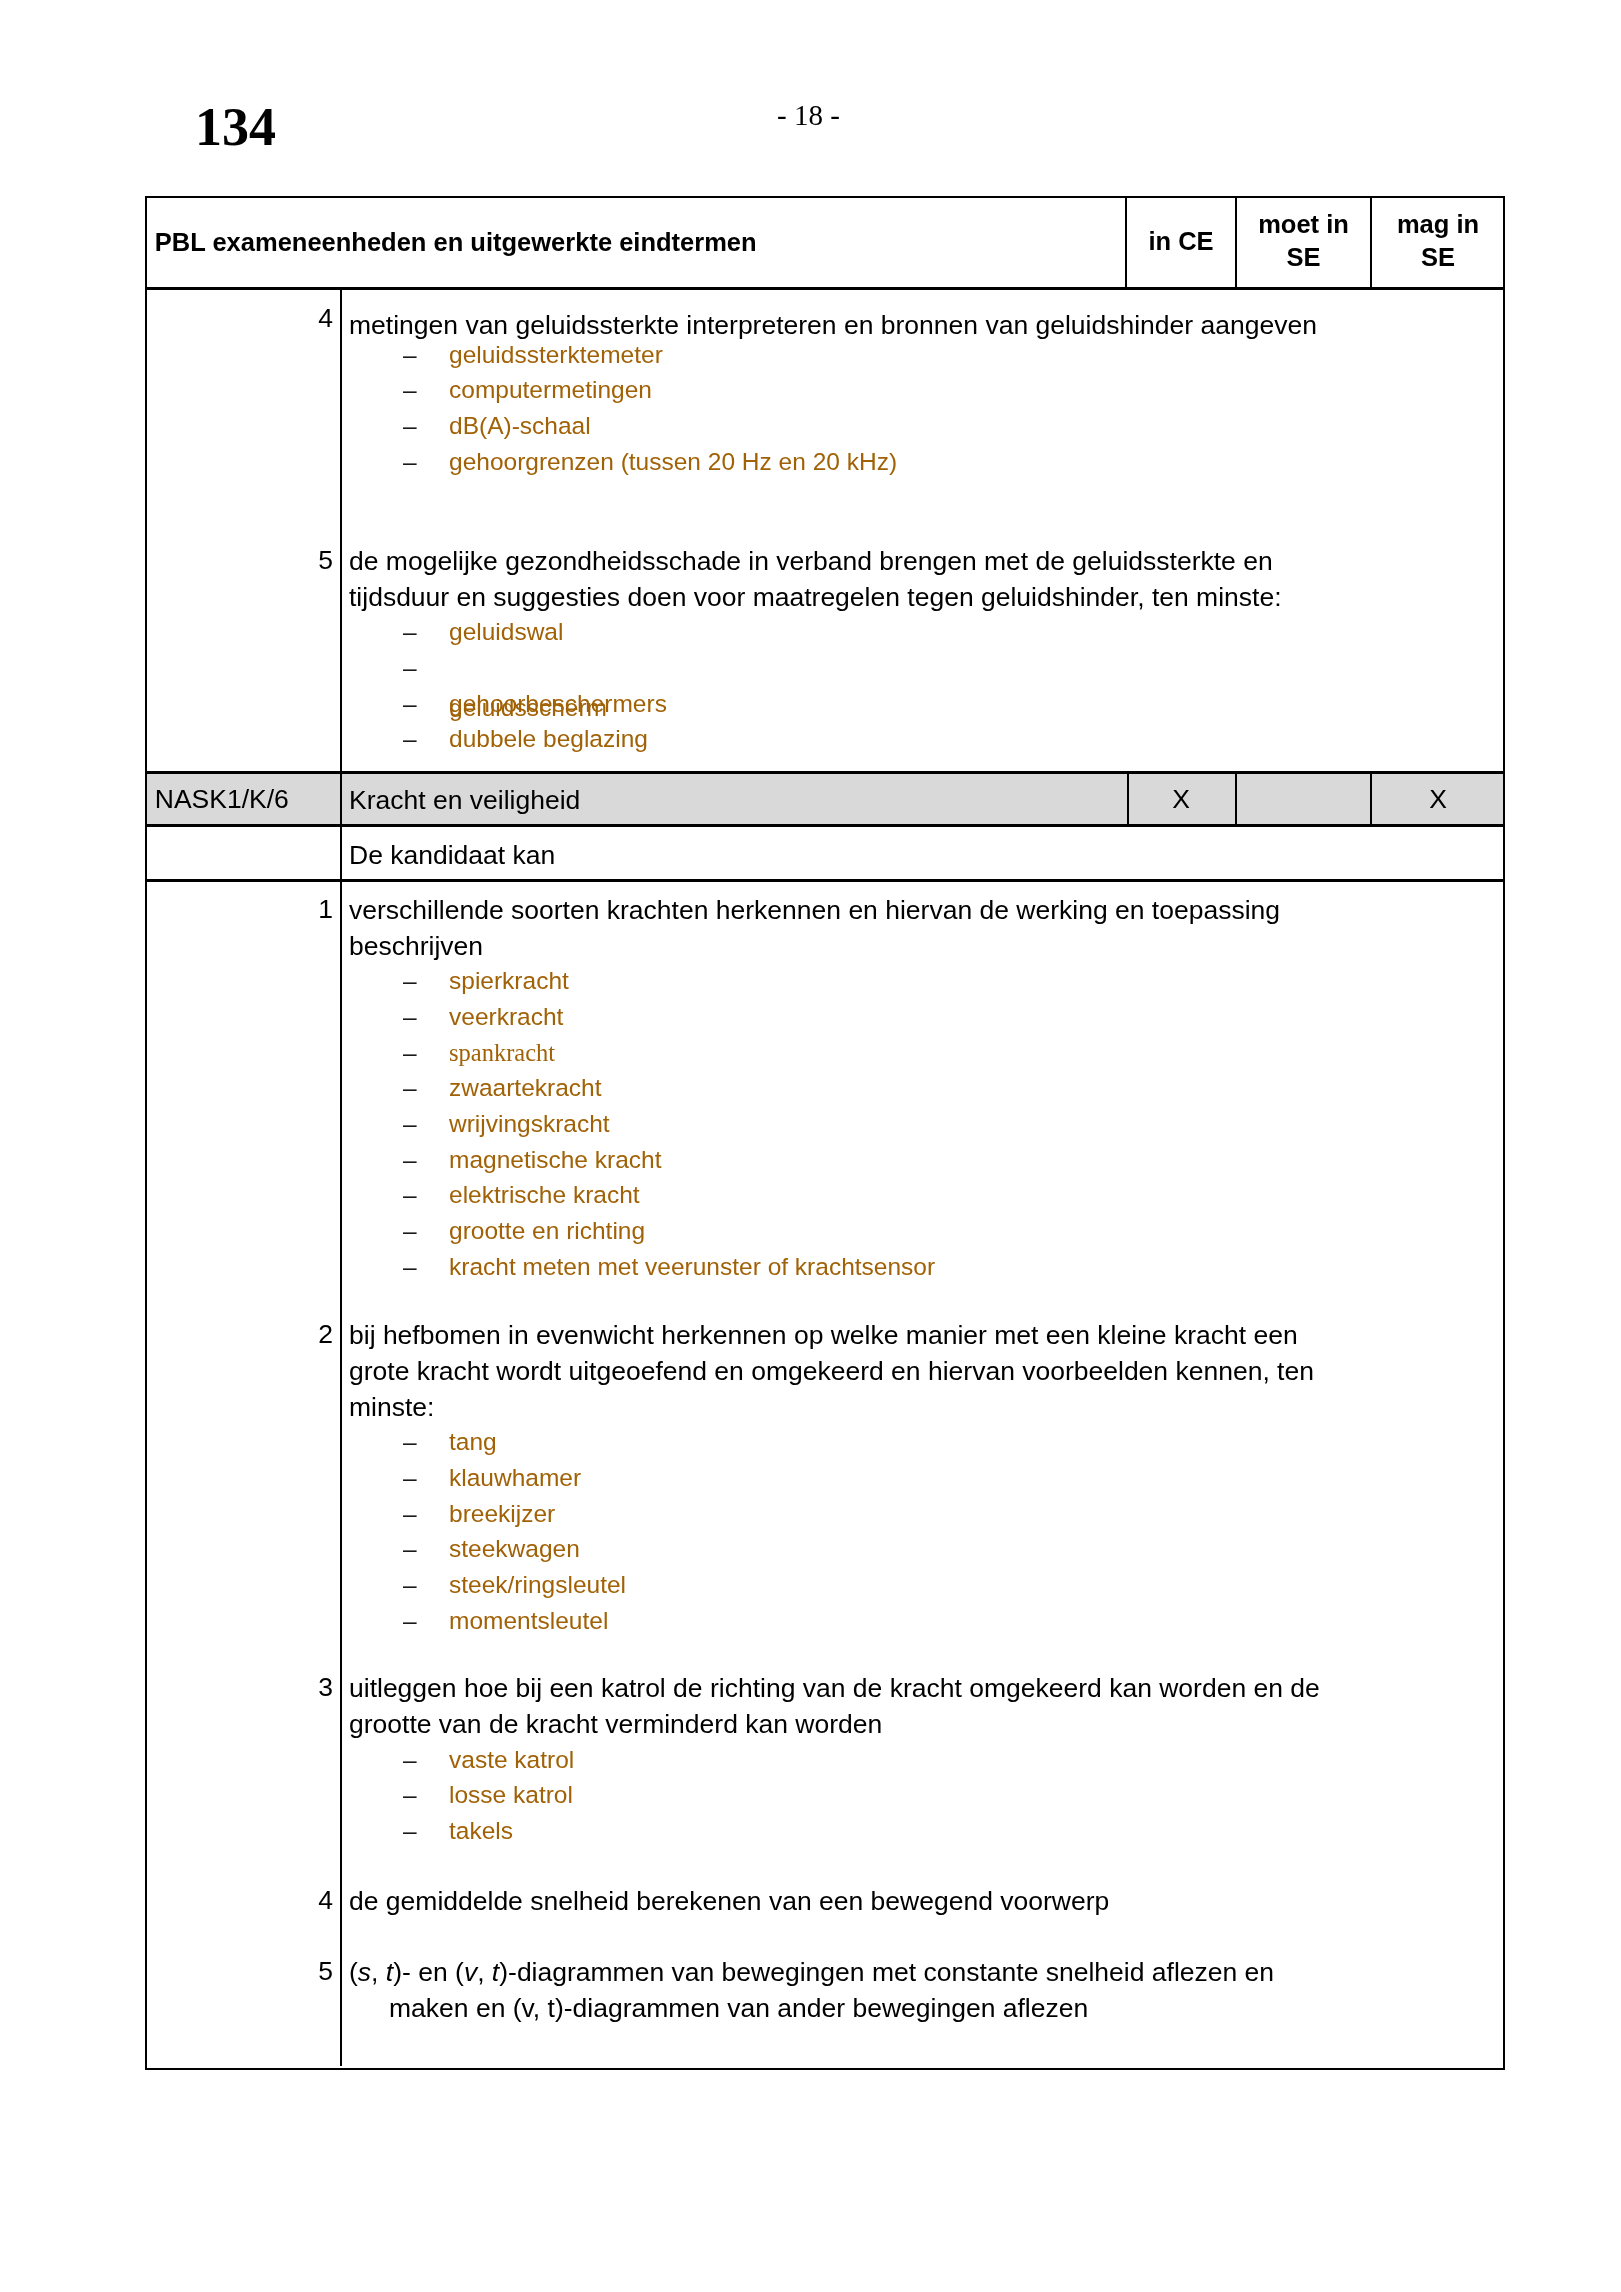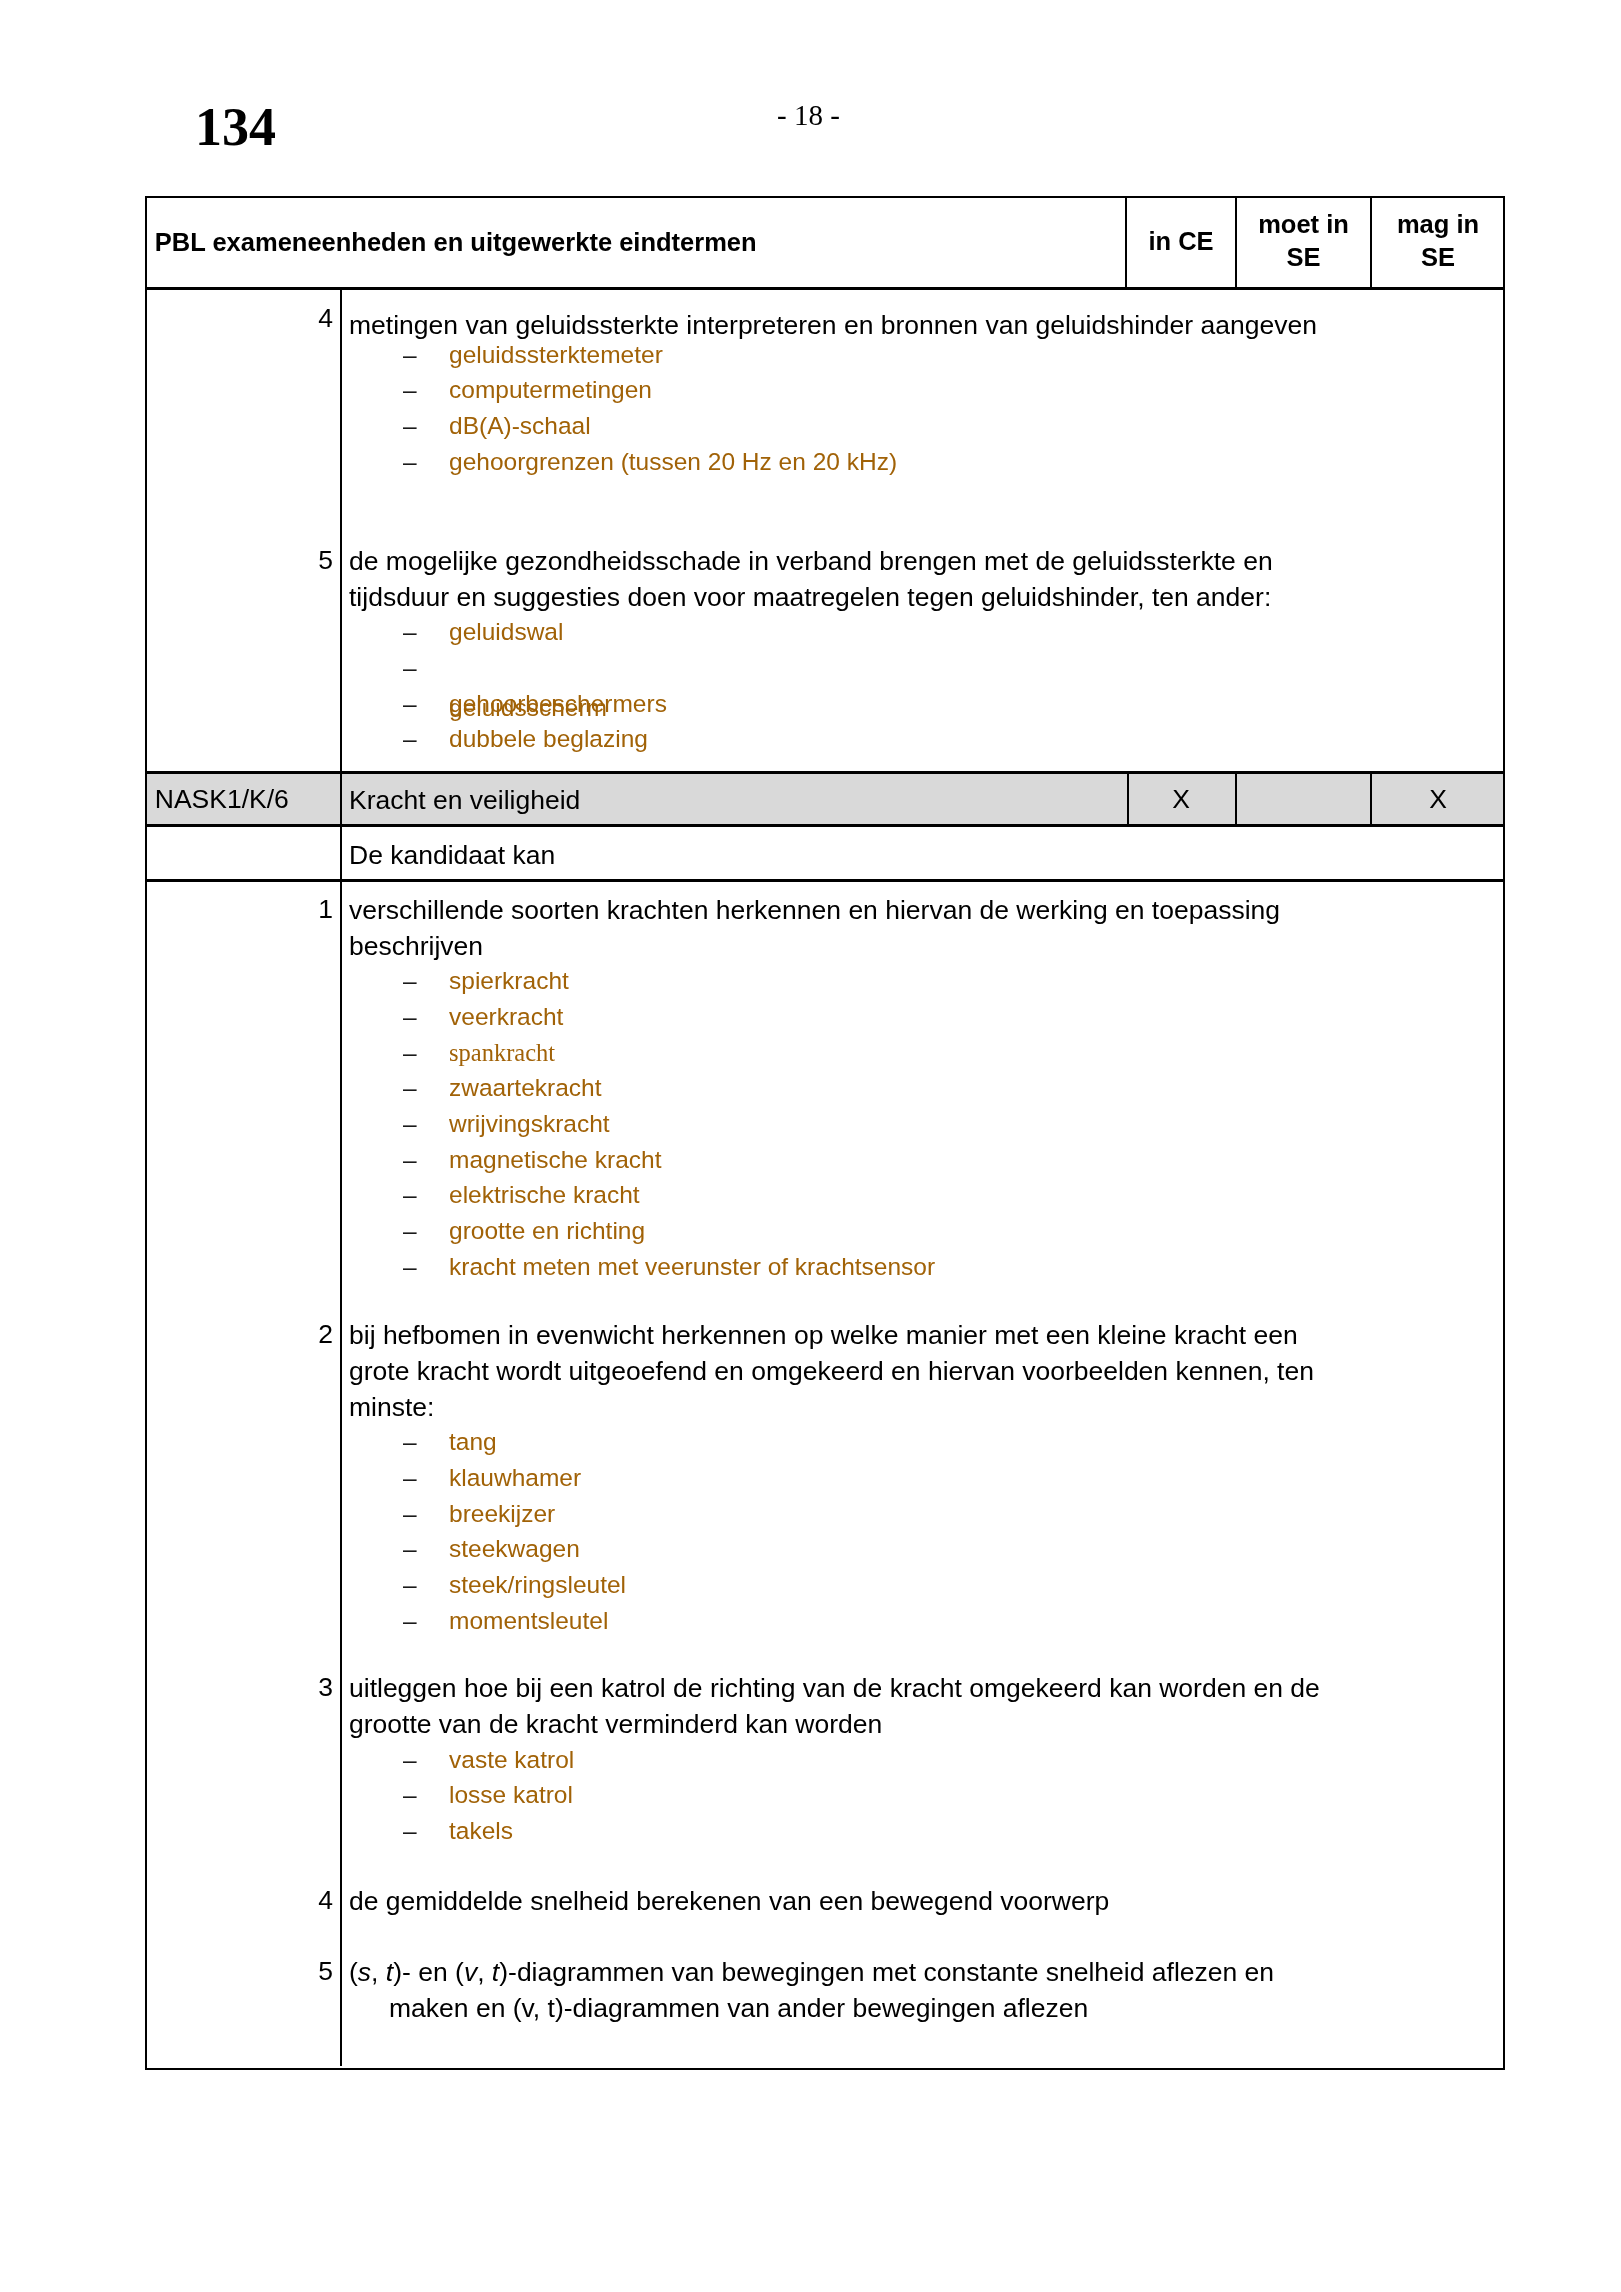--- a/index.html
+++ b/index.html
@@ -64,21 +64,21 @@
       <div class="dash" style="top: 139px;">–</div>
       <div class="subtxt" style="top: 139px;">geluidssterktemeter</div>
       <div class="dash" style="top: 174px;">–</div>
       <div class="subtxt" style="top: 174px;">computermetingen</div>
       <div class="dash" style="top: 210px;">–</div>
       <div class="subtxt" style="top: 210px;">dB(A)-schaal</div>
       <div class="dash" style="top: 246px;">–</div>
       <div class="subtxt" style="top: 246px;">gehoorgrenzen (tussen 20 Hz en 20 kHz)</div>
       <div class="num" style="top: 345px;">5</div>
       <div class="main" style="top: 345px;">de mogelijke gezondheidsschade in verband brengen met de geluidssterkte en</div>
-      <div class="main" style="top: 381px;">tijdsduur en suggesties doen voor maatregelen tegen geluidshinder, ten ander:</div>
+      <div class="main" style="top: 381px;">tijdsduur en suggesties doen voor maatregelen tegen geluidshinder, ten minste:</div>
       <div class="dash" style="top: 416px;">–</div>
       <div class="subtxt" style="top: 416px;">geluidswal</div>
       <div class="dash" style="top: 452px;">–</div>
       <div class="subtxt" style="top: 452px; margin-top: 40px;">geluidsscherm</div>
       <div class="dash" style="top: 488px;">–</div>
       <div class="subtxt" style="top: 488px;">gehoorbeschermers</div>
       <div class="dash" style="top: 523px;">–</div>
       <div class="subtxt" style="top: 523px;">dubbele beglazing</div>
     </div>
 

